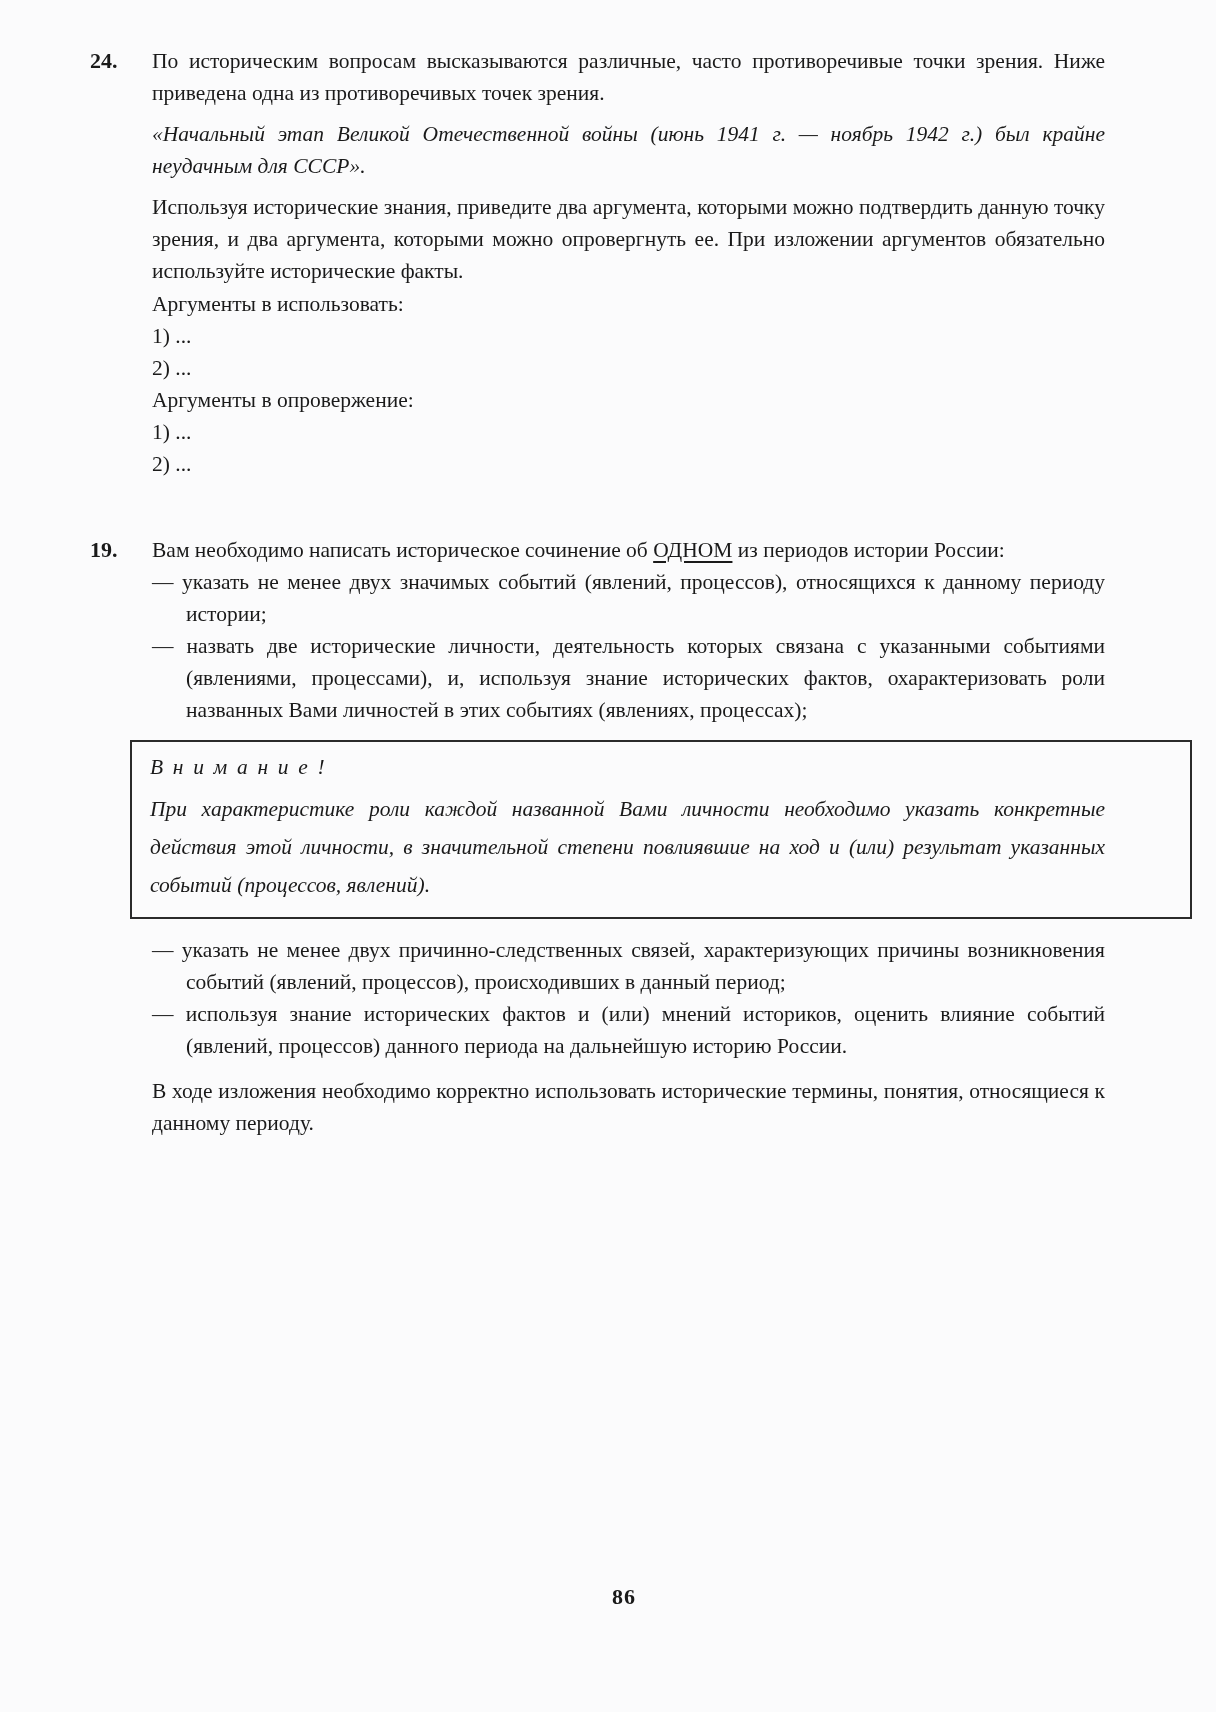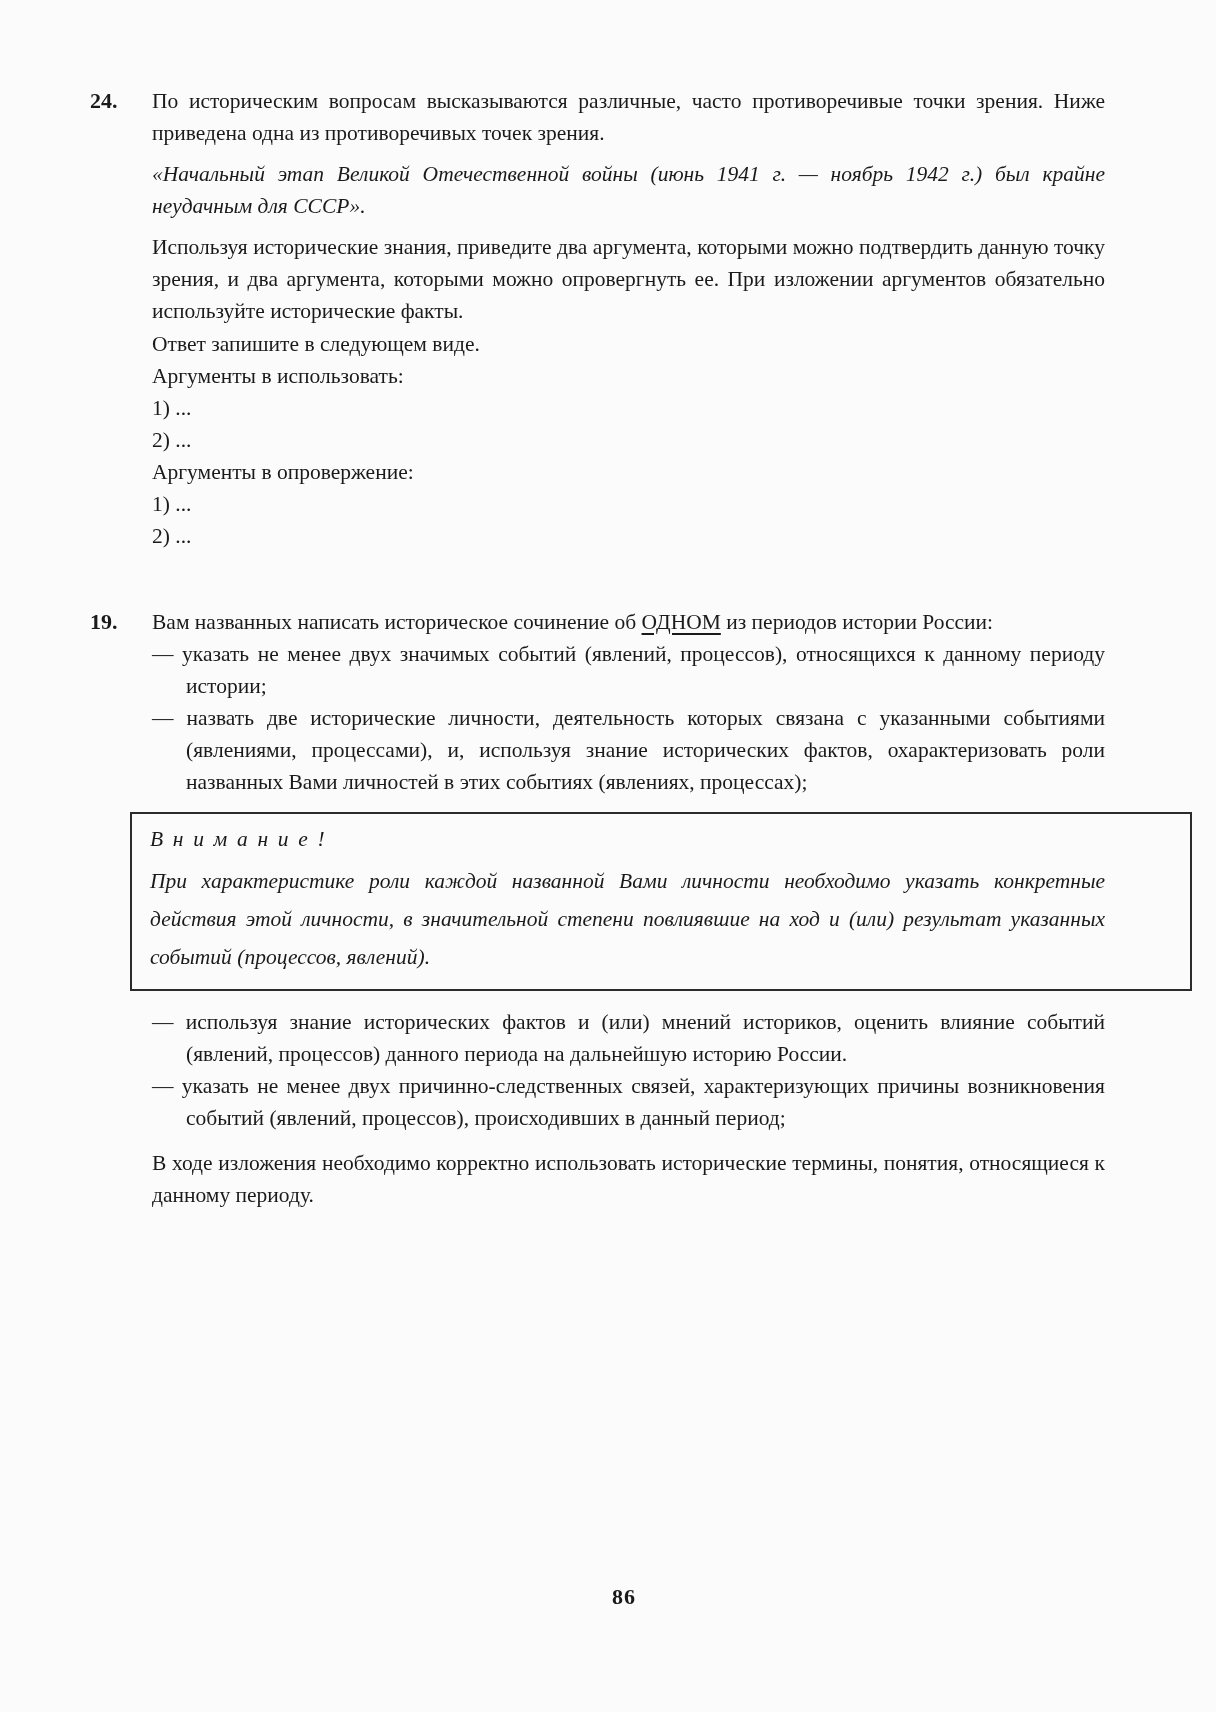--- a/index.html
+++ b/index.html
@@ -12,21 +12,21 @@
     height: 1712px;
     font-family: "Liberation Serif", "DejaVu Serif", serif;
     color: #1a1a1a;
     overflow: hidden;
   }
   .page {
     position: relative;
     width: 1216px;
     height: 1712px;
     box-sizing: border-box;
-    padding: 85px 111px 0 90px;
+    padding: 45px 111px 0 90px;
   }
   .task {
     display: grid;
     grid-template-columns: 62px 1fr;
     align-items: start;
   }
   .task + .task { margin-top: 54px; }
   .task-num {
     font-weight: bold;
     font-size: 22px;
@@ -85,43 +85,42 @@
 <body>
 
 <div class="page">
 
   <div class="task">
     <div class="task-num">24.</div>
     <div class="task-body">
       <p class="just">По историческим вопросам высказываются различные, часто противоречивые точки зрения. Ниже приведена одна из противоречивых точек зрения.</p>
       <p class="quote">«Начальный этап Великой Отечественной войны (июнь 1941 г. — ноябрь 1942 г.) был крайне неудачным для СССР».</p>
       <p class="just instr">Используя исторические знания, приведите два аргумента, которыми можно подтвердить данную точку зрения, и два аргумента, которыми можно опровергнуть ее. При изложении аргументов обязательно используйте исторические факты.</p>
-      <p class="plain-line">Ответ запишите в следующем виде.</p>
       <p class="plain-line">Аргументы в использовать:</p>
       <p class="plain-line">1)  ...</p>
       <p class="plain-line">2)  ...</p>
       <p class="plain-line">Аргументы в опровержение:</p>
       <p class="plain-line">1)  ...</p>
       <p class="plain-line">2)  ...</p>
     </div>
   </div>
 
   <div class="task">
     <div class="task-num">19.</div>
     <div class="task-body">
-      <p class="just"><span>Вам названных написать историческое сочинение об </span><span class="underlined">ОДНОМ</span><span> из периодов истории России:</span></p>
+      <p class="just"><span>Вам необходимо написать историческое сочинение об </span><span class="underlined">ОДНОМ</span><span> из периодов истории России:</span></p>
       <p class="bullet">— указать не менее двух значимых событий (явлений, процессов), относящихся к данному периоду истории;</p>
       <p class="bullet">— назвать две исторические личности, деятельность которых связана с указанными событиями (явлениями, процессами), и, используя знание исторических фактов, охарактеризовать роли названных Вами личностей в этих событиях (явлениях, процессах);</p>
 
       <div class="attention">
         <p class="attention-title">Внимание!</p>
         <p class="attention-text">При характеристике роли каждой названной Вами личности необходимо указать конкретные действия этой личности, в значительной степени повлиявшие на ход и (или) результат указанных событий (процессов, явлений).</p>
       </div>
 
+      <p class="bullet">— указать не менее двух причинно-следственных связей, характеризующих причины возникновения событий (явлений, процессов), происходивших в данный период;</p>
       <p class="bullet">— используя знание исторических фактов и (или) мнений историков, оценить влияние событий (явлений, процессов) данного периода на дальнейшую историю России.</p>
-      <p class="bullet">— указать не менее двух причинно-следственных связей, характеризующих причины возникновения событий (явлений, процессов), происходивших в данный период;</p>
       <p class="just closing">В ходе изложения необходимо корректно использовать исторические термины, понятия, относящиеся к данному периоду.</p>
     </div>
   </div>
 
   <div class="page-number">86</div>
 
 </div>
 
 </body></html>

